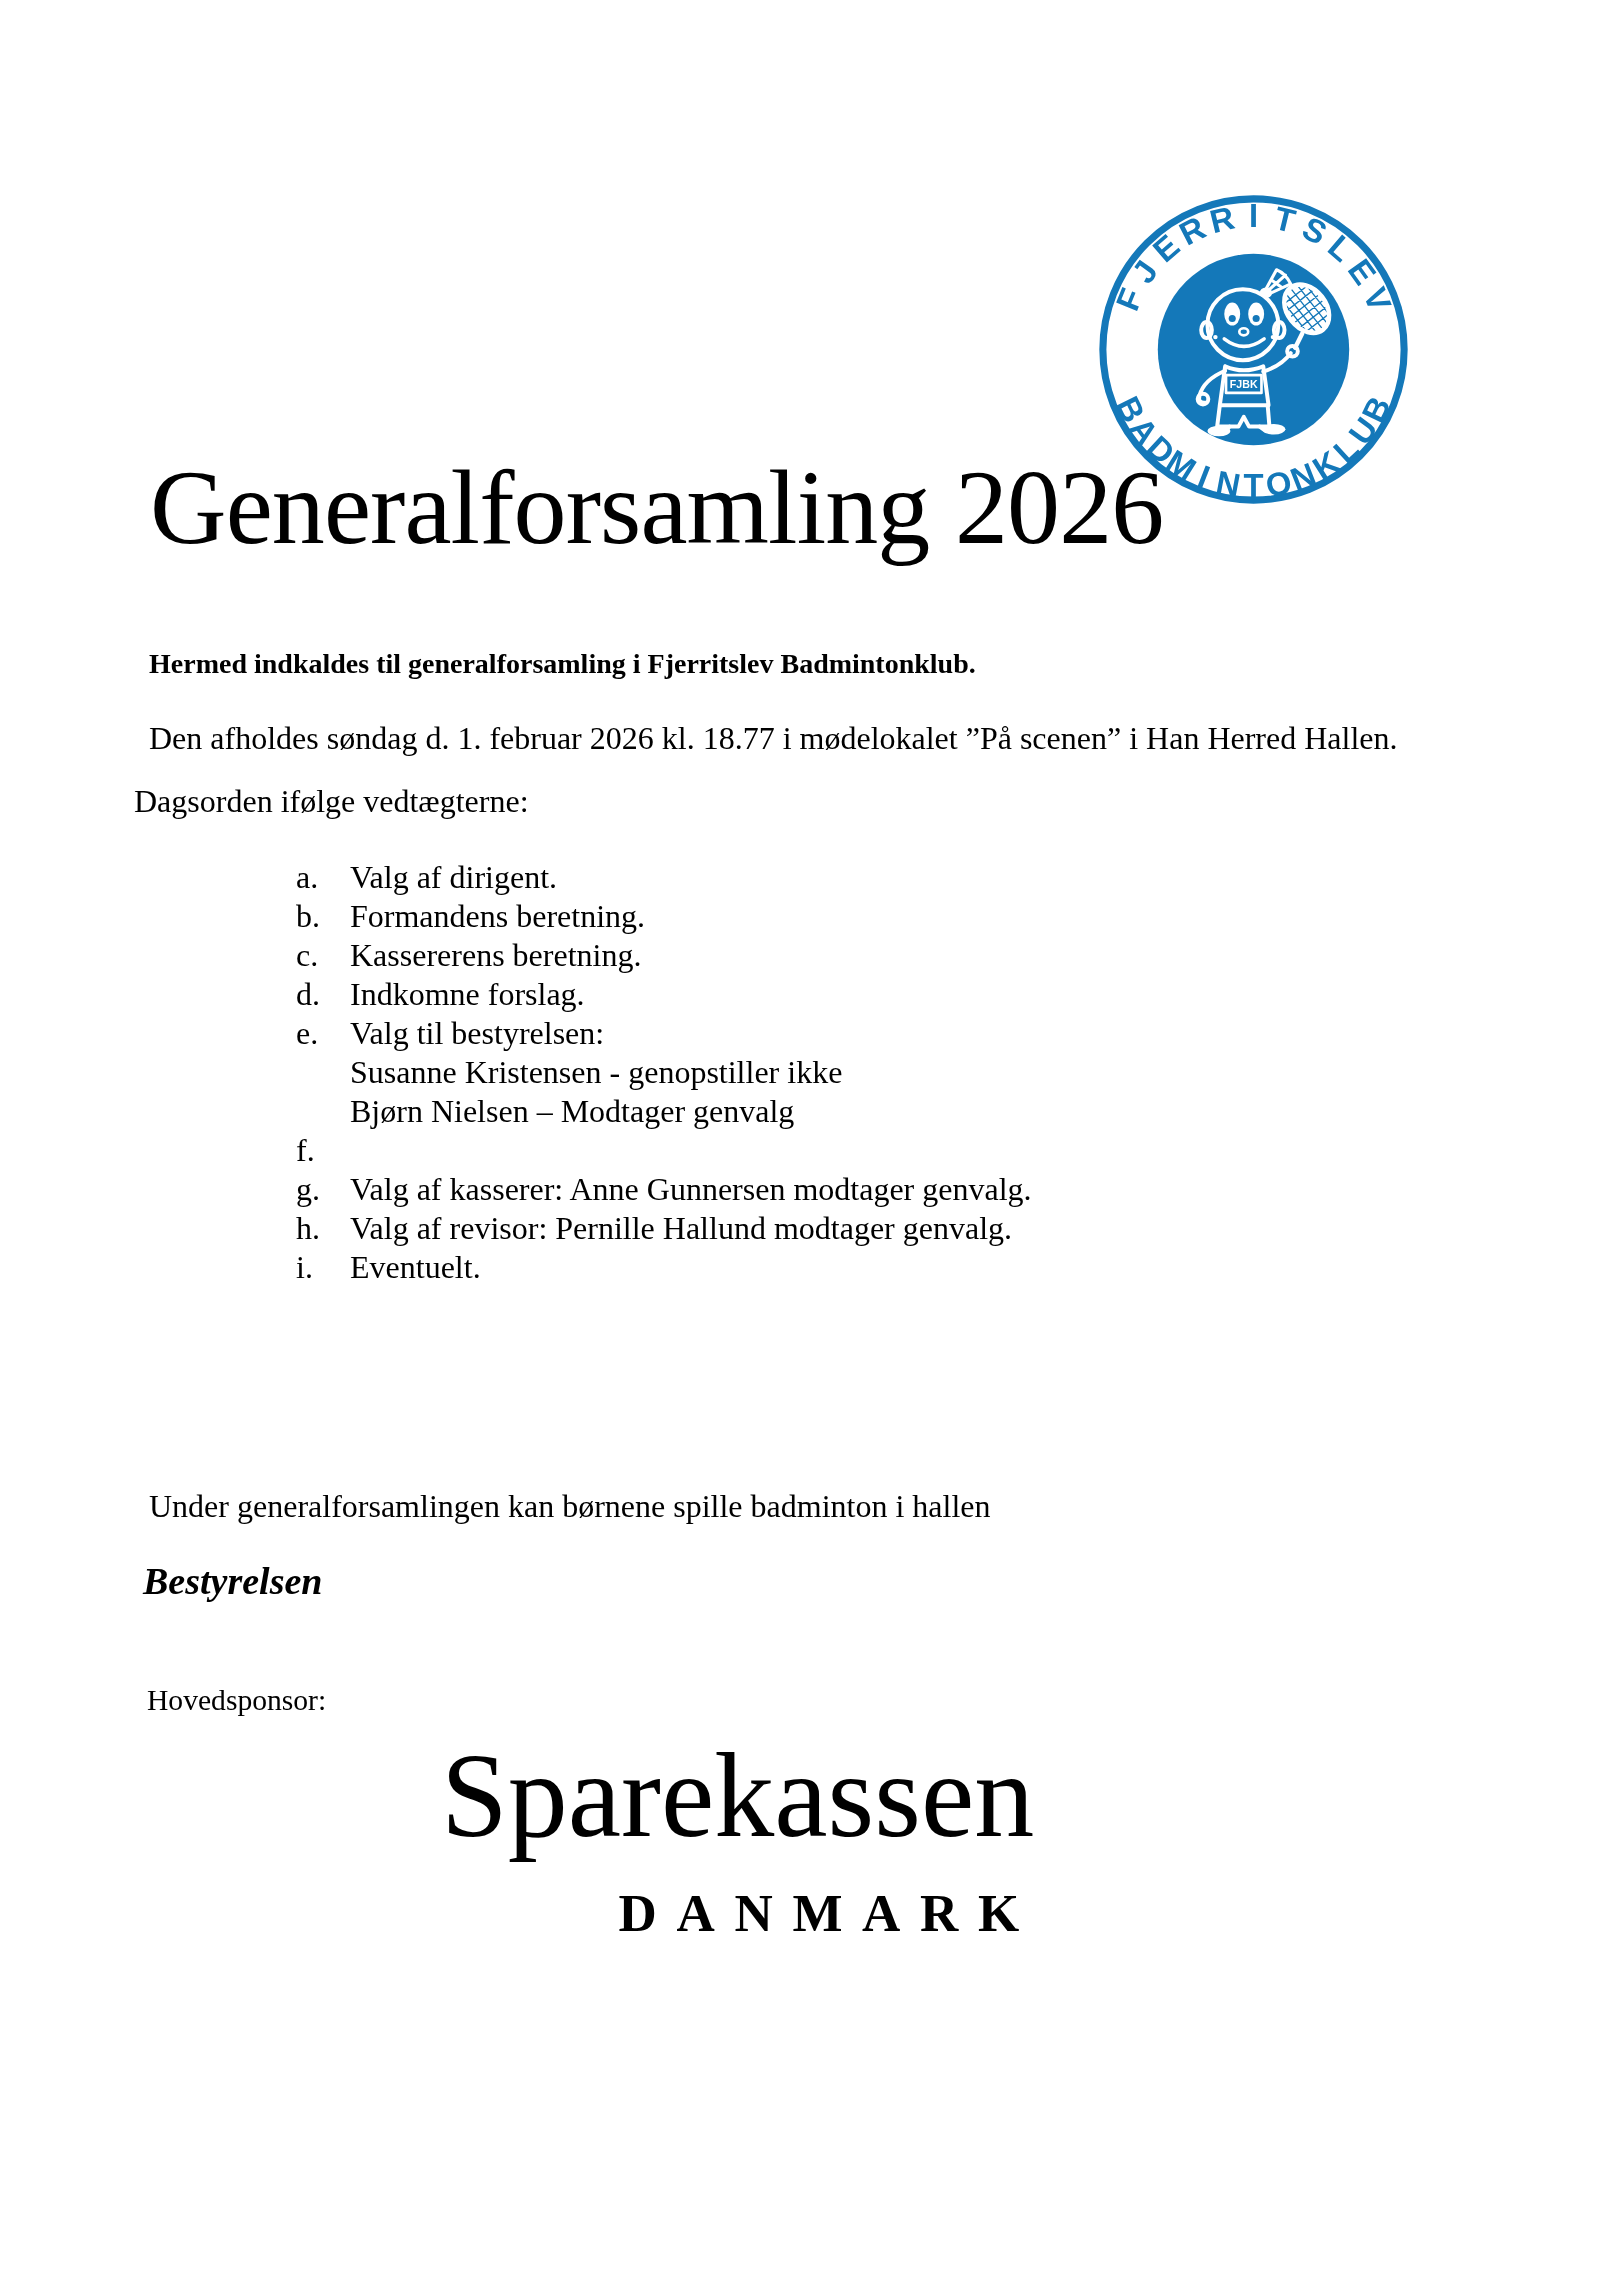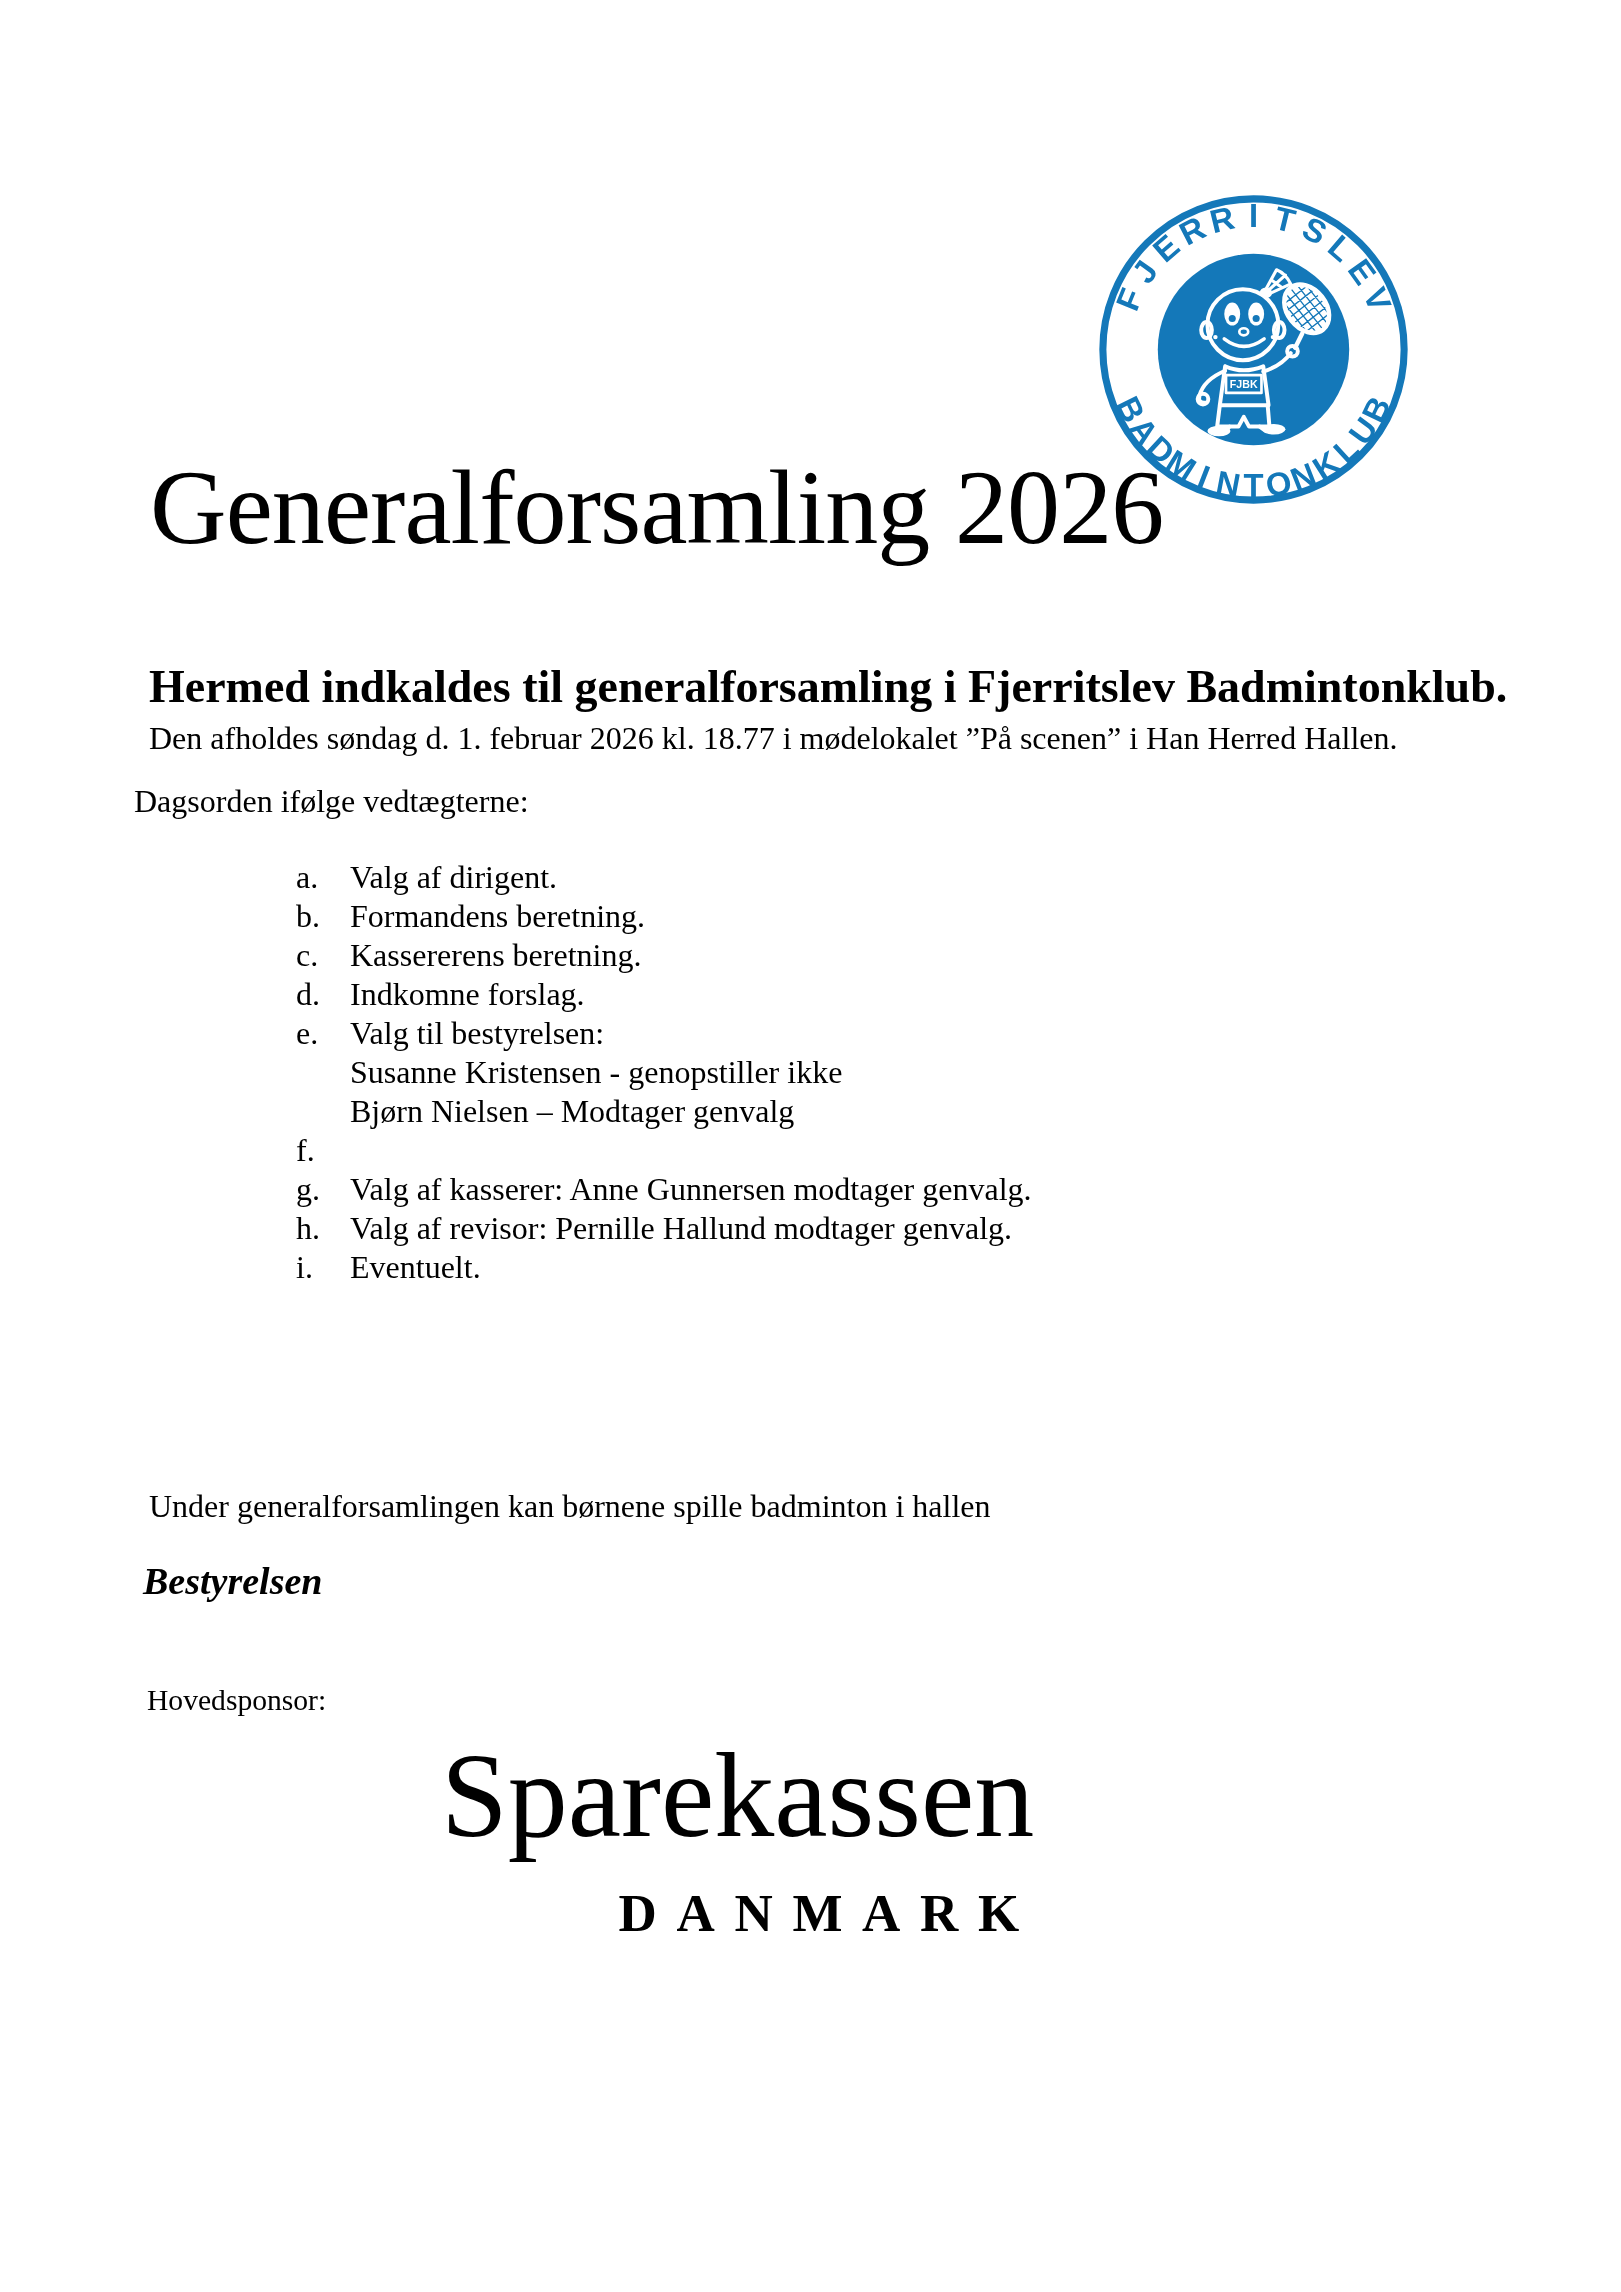--- a/index.html
+++ b/index.html
@@ -19,24 +19,23 @@
     font-size: 106px;
     line-height: 1;
     white-space: nowrap;
     letter-spacing: -0.9px;
     margin-top: 6px;
   }
   .doc-heading {
     position: absolute;
     left: 149px;
     top: 648px;
-    font-size: 46px;
-    font-weight: bold;
-    white-space: nowrap;
-    margin-top: 12px;
+    font-size: 28px;
+    font-weight: bold;
+    white-space: nowrap;
   }
   .date-line {
     position: absolute;
     left: 149px;
     top: 720px;
     font-size: 32px;
     white-space: nowrap;
   }
   .agenda-label {
     position: absolute;

